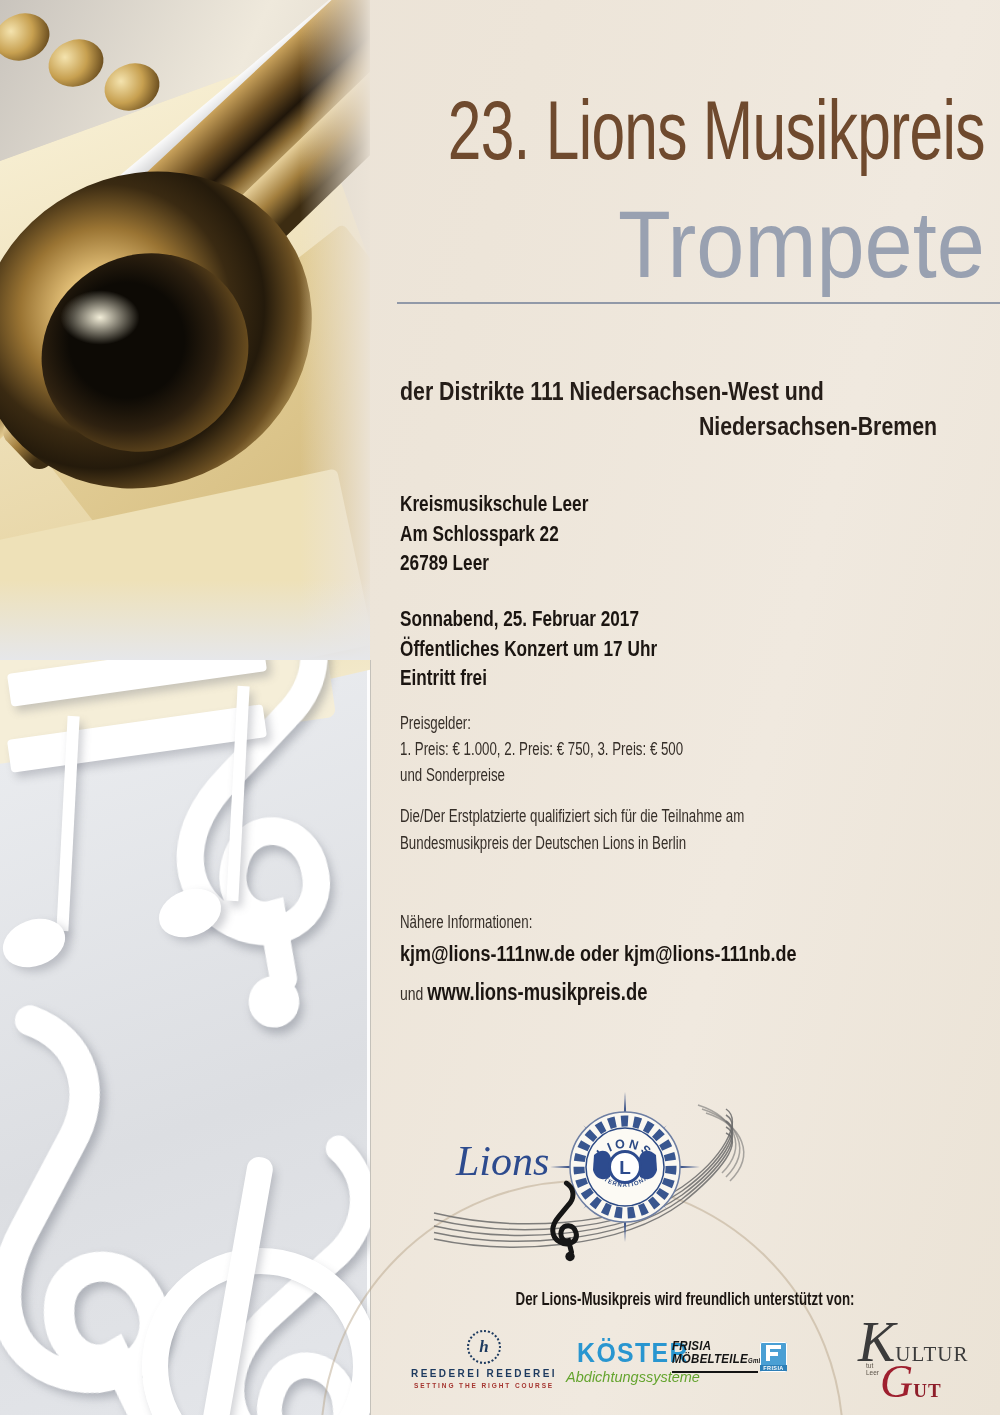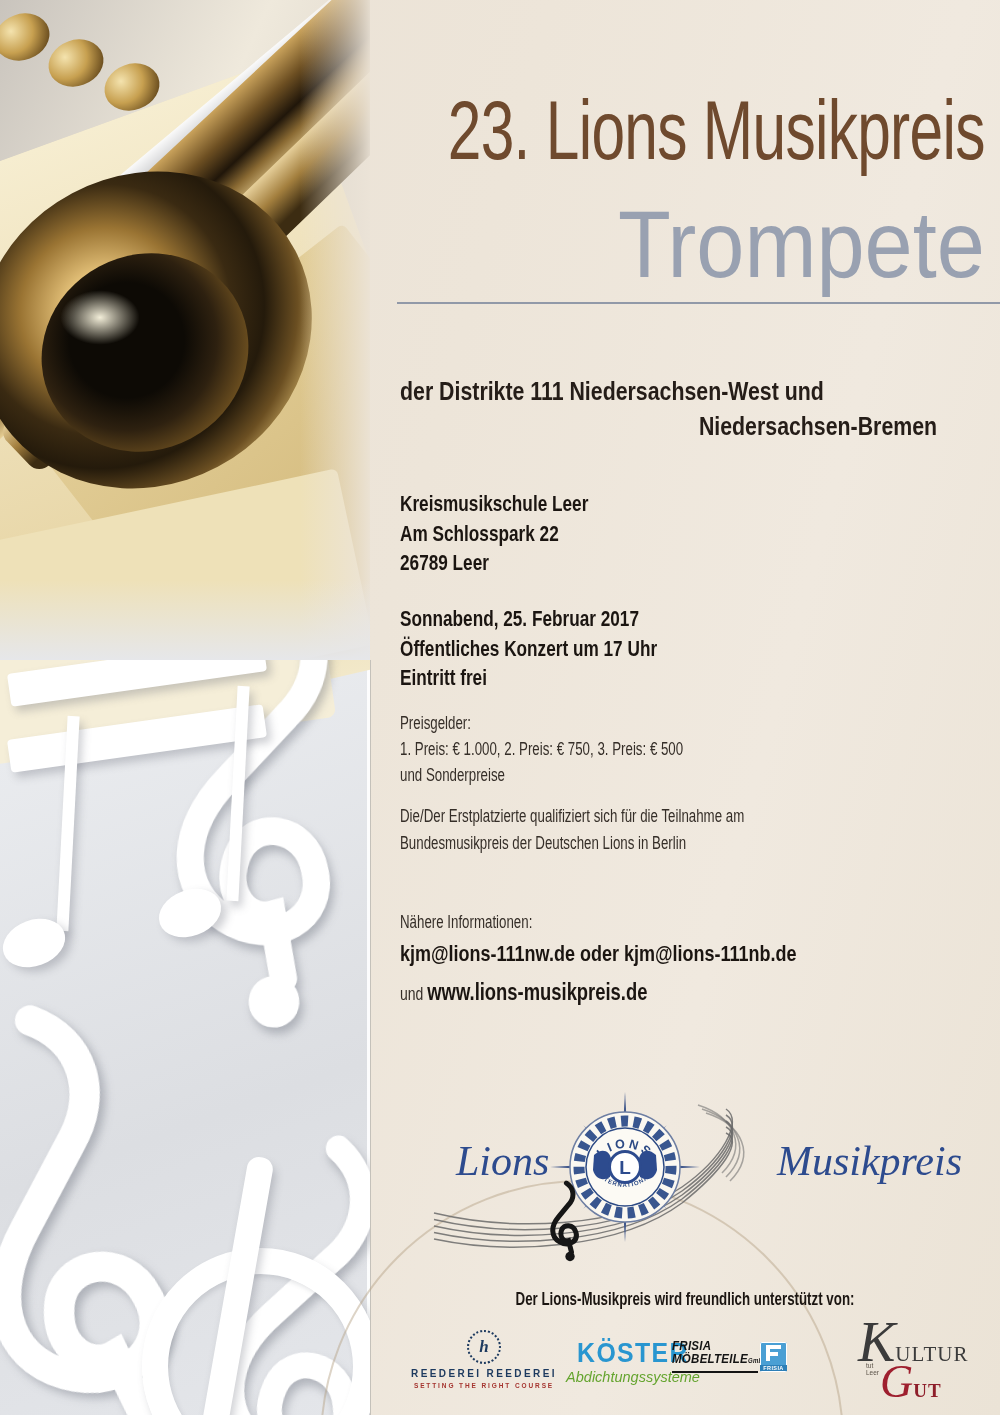--- a/index.html
+++ b/index.html
@@ -217,21 +217,20 @@
       <path d="M4 124.5 C80 142,190 139,252 96 C292 67,314 31,296 20"></path>
       <path d="M4 131 C80 148,190 144,252 100 C292 70,314 36,296 26"></path>
       <path d="M4 137.5 C80 154,190 149,252 104 C292 73,314 41,296 32"></path>
       <path d="M4 144 C80 160,190 154,252 108 C292 76,314 46,296 38"></path>
       <path class="sr" d="M268 10 C305 22,318 52,292 78"></path>
       <path class="sr" d="M272 14 C309 26,322 56,296 82"></path>
       <path class="sr" d="M276 18 C313 30,326 60,300 86"></path>
     </svg>
 
     <div id="lionsword">Lions</div>
-    <div id="musikword">Musikpreis</div>
 
     <svg id="emblem" width="150" height="150" viewBox="0 0 150 150">
       <g fill="#42598c">
         <polygon points="75,0 79,70 75,80 71,70"></polygon>
         <polygon points="75,0 79,70 75,80 71,70" transform="rotate(90 75 75)"></polygon>
         <polygon points="75,0 79,70 75,80 71,70" transform="rotate(180 75 75)"></polygon>
         <polygon points="75,0 79,70 75,80 71,70" transform="rotate(270 75 75)"></polygon>
         <polygon points="75,16 78,70 75,78 72,70" transform="rotate(45 75 75)"></polygon>
         <polygon points="75,16 78,70 75,78 72,70" transform="rotate(135 75 75)"></polygon>
         <polygon points="75,16 78,70 75,78 72,70" transform="rotate(225 75 75)"></polygon>

